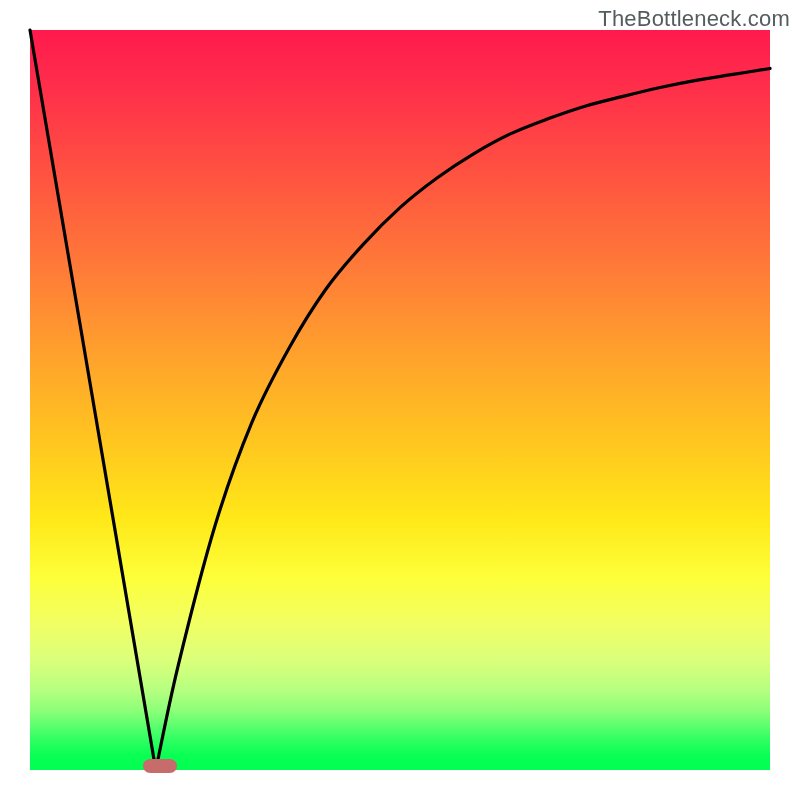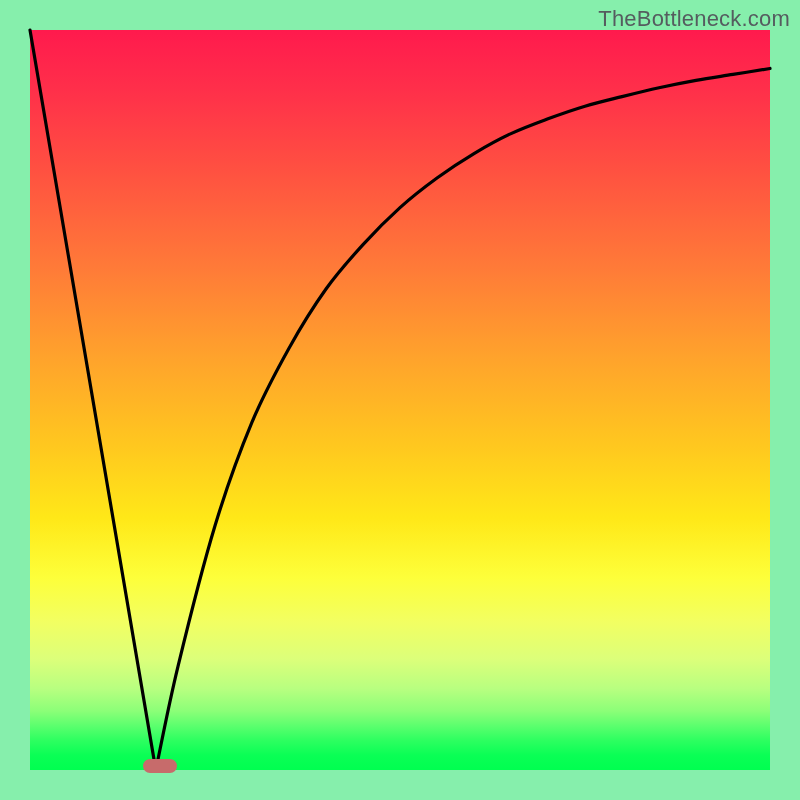--- a/index.html
+++ b/index.html
@@ -8,21 +8,21 @@
     width: 800px;
     height: 800px;
     overflow: hidden;
     background: #000;
     font-family: Arial, Helvetica, sans-serif;
   }
   .stage {
     position: relative;
     width: 800px;
     height: 800px;
-    background: #86efac;
+    background: #ffffff;
   }
   .plot-area {
     position: absolute;
     left: 30px;
     top: 30px;
     width: 740px;
     height: 740px;
     
     background: linear-gradient(
       to bottom,

